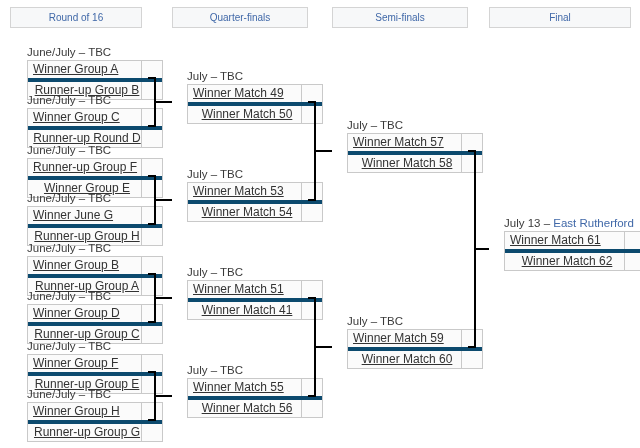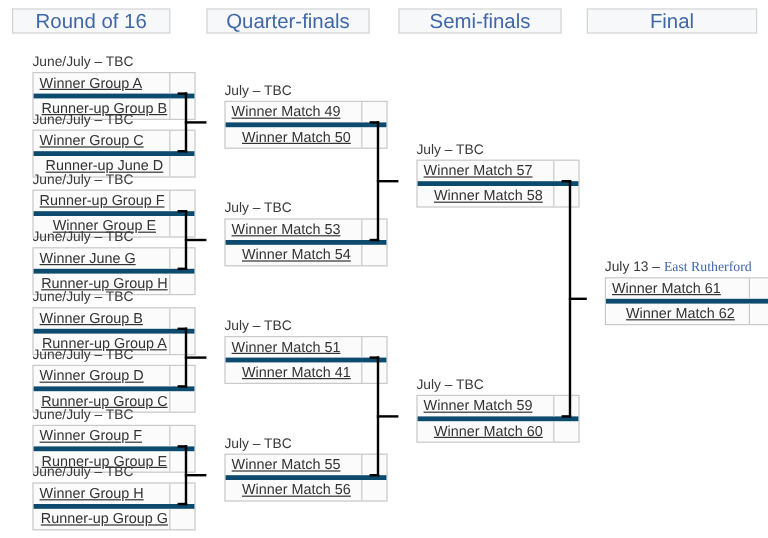--- a/index.html
+++ b/index.html
@@ -10,34 +10,34 @@
     position:relative;
     overflow:hidden;
     color:#333;
   }
   .stage{position:absolute;left:0;top:0;width:640px;height:448px;}
 
   .round-header{
     position:absolute;
     height:19px;line-height:19px;
     text-align:center;
-    font-size:17px;
+    font-size:10px;
     color:#4068a8;
     background:#f7f8f9;
     border:1px solid #d4d4d4;
   }
 
   .match{position:absolute;margin-left:15px;}
   .match-date{
     height:14px;line-height:13px;
     font-size:11.5px;
     color:#3a3a3a;
     white-space:nowrap;
   }
-  .venue-link{color:#4068a8;font-family:Liberation Serif, serif;}
+  .venue-link{color:#4068a8;}
   .match-table{
     border:1px solid #c9c9c9;
     background:#fbfbfb;
     text-decoration:underline;
   }
   .team-row{
     display:flex;
     height:17px;line-height:17px;
     font-size:12px;
   }
@@ -94,21 +94,21 @@
   </div>
 
   <div class="match" style="left:12px;top:94px;width:136px">
     <div class="match-date">June/July – TBC</div>
     <div class="match-table">
       <div class="team-row">
           <div class="team-name">Winner Group C</div>
           <div class="score-cell"></div>
         </div>
       <div class="team-row">
-          <div class="team-name">Runner-up June D</div>
+          <div class="team-name">Runner-up Round D</div>
           <div class="score-cell"></div>
         </div>
     </div>
   </div>
 
   <div class="match" style="left:12px;top:144px;width:136px">
     <div class="match-date">June/July – TBC</div>
     <div class="match-table">
       <div class="team-row">
           <div class="team-name">Runner-up Group F</div>

